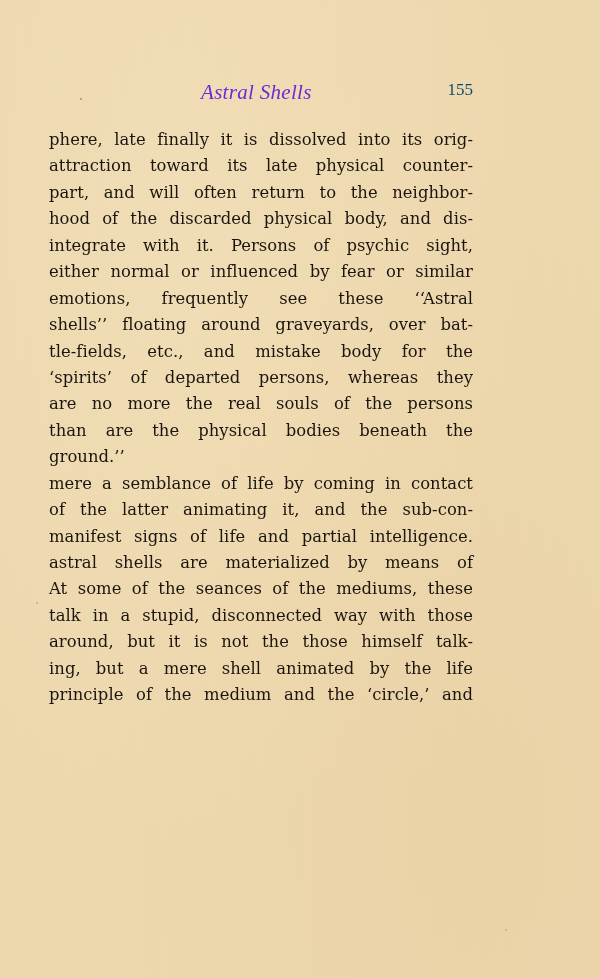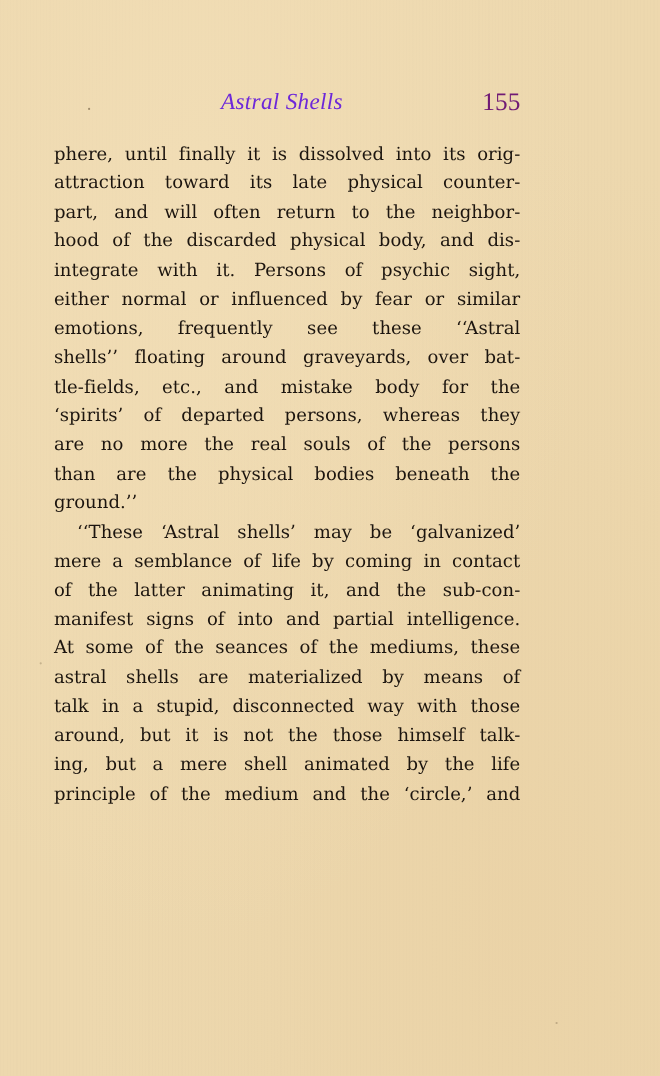--- a/index.html
+++ b/index.html
@@ -41,22 +41,22 @@
       font-style: italic;
       font-size: 21px;
       letter-spacing: 0.3px;
       color: #6d28d9;
     }
     .page-number {
       position: absolute;
       right: 0;
       top: 0;
       font-family: "Liberation Serif", "DejaVu Serif", serif;
-      font-size: 23px;
-      color: #701a75;
+      font-size: 17px;
+      color: #0c4a6e;
     }
     .speck {
       position: absolute;
       width: 2px;
       height: 2px;
       border-radius: 50%;
       background: #6b5a40;
       opacity: 0.6;
     }
     .body-text {
@@ -96,41 +96,40 @@
   <span class="speck" style="left:36px; top:602px; opacity:0.3;"></span>
   <span class="speck" style="left:505px; top:929px; opacity:0.35;"></span>
 
   <div class="running-head">
     <span class="running-title">Astral Shells</span>
     <span class="page-number">155</span>
   </div>
 
   <div class="body-text">
     <div class="paragraph">
-      <span class="line">phere, until finally it is dissolved into its orig-</span>
+      <span class="line">phere, late finally it is dissolved into its orig-</span>
       <span class="line">attraction toward its late physical counter-</span>
       <span class="line">part, and will often return to the neighbor-</span>
       <span class="line">hood of the discarded physical body, and dis-</span>
       <span class="line">integrate with it.  Persons of psychic sight,</span>
       <span class="line">either normal or influenced by fear or similar</span>
       <span class="line">emotions, frequently see these ‘‘Astral</span>
       <span class="line">shells’’ floating around graveyards, over bat-</span>
       <span class="line">tle-fields, etc., and mistake body for the</span>
       <span class="line">‘spirits’ of departed persons, whereas they</span>
       <span class="line">are no more the real souls of the persons</span>
       <span class="line">than are the physical bodies beneath the</span>
       <span class="line last">ground.’’</span>
     </div>
     <div class="paragraph">
-      <span class="line indent">‘‘These ‘Astral shells’ may be ‘galvanized’</span>
       <span class="line">mere a semblance of life by coming in contact</span>
       <span class="line">of the latter animating it, and the sub-con-</span>
-      <span class="line">manifest signs of into and partial intelligence.</span>
+      <span class="line">manifest signs of life and partial intelligence.</span>
+      <span class="line">astral shells are materialized by means of</span>
       <span class="line">At some of the seances of the mediums, these</span>
-      <span class="line">astral shells are materialized by means of</span>
       <span class="line">talk in a stupid, disconnected way with those</span>
       <span class="line">around, but it is not the those himself talk-</span>
       <span class="line">ing, but a mere shell animated by the life</span>
       <span class="line">principle of the medium and the ‘circle,’ and</span>
     </div>
   </div>
 
 </div>
 
 </body></html>

